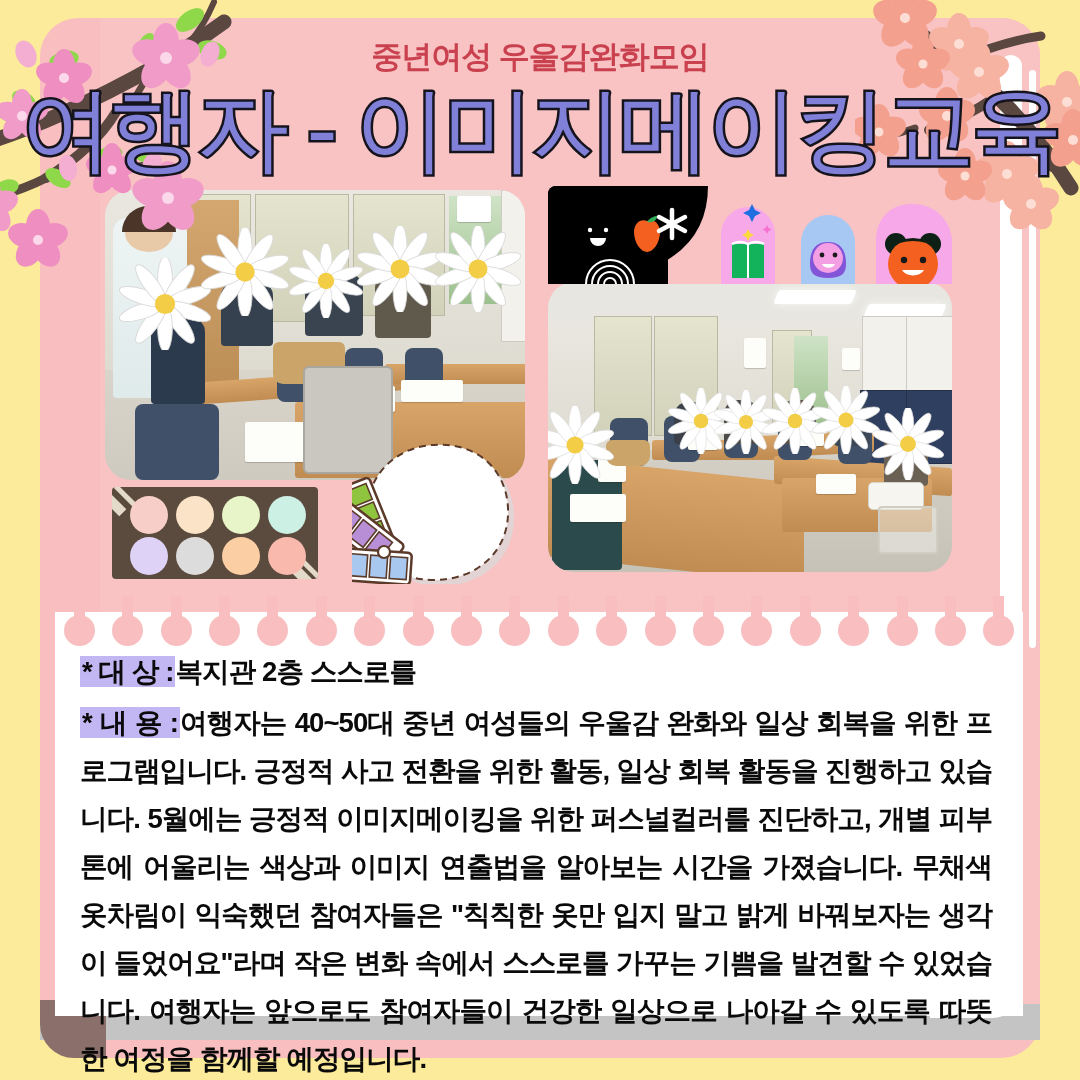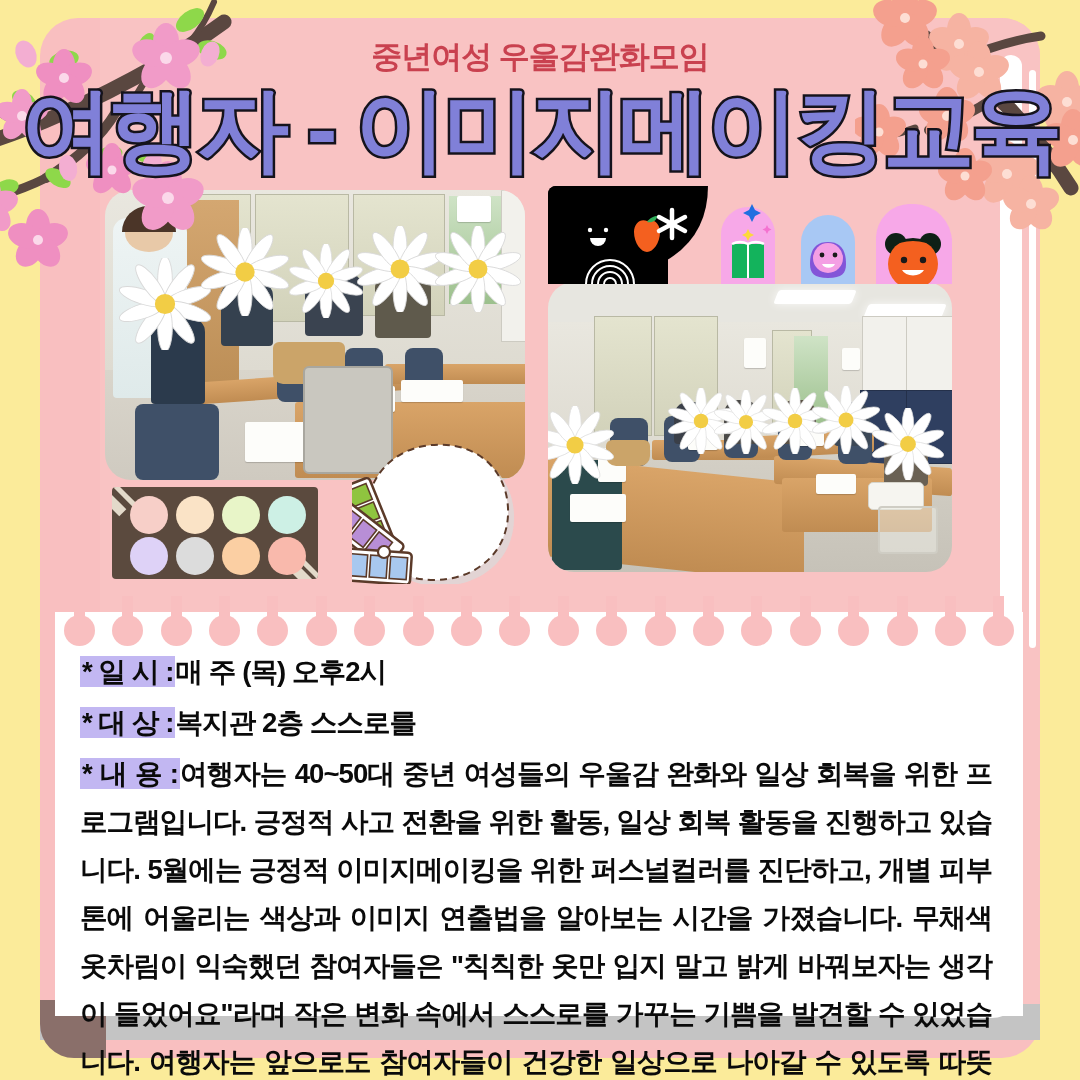--- a/index.html
+++ b/index.html
@@ -25,21 +25,21 @@
   .stripe-b{left:1029px;top:70px;width:7px;height:578px;border-radius:4px;}
 
   
   .subtitle{
     position:absolute;left:0;right:0;top:36px;text-align:center;
     font-size:31px;font-weight:700;color:#c9414f;letter-spacing:-1px;
     z-index:40;
   }
   .title{
     position:absolute;left:0;right:0;top:68px;text-align:center;
-    font-size:92px;font-weight:700;letter-spacing:-4px;
+    font-size:92px;font-weight:400;letter-spacing:-4px;
     color:#8080d8;
     -webkit-text-stroke:5px #15131c;
     paint-order:stroke fill;
     z-index:40;white-space:nowrap;
   }
 
   
   .branch{position:absolute;z-index:35;pointer-events:none;}
   .branch-left{left:-14px;top:-8px;}
   .branch-right{left:855px;top:-12px;}
@@ -815,23 +815,20 @@
       <div class="pin" style="left: 696.3px; background: rgb(249, 191, 192);"></div>
       <div class="pin" style="left: 744.7px; background: rgb(249, 191, 192);"></div>
       <div class="pin" style="left: 793.1px; background: rgb(249, 191, 192);"></div>
       <div class="pin" style="left: 841.5px; background: rgb(249, 191, 192);"></div>
       <div class="pin" style="left: 889.9px; background: rgb(249, 191, 192);"></div>
       <div class="pin" style="left: 938.3px; background: rgb(249, 191, 192);"></div>
     </div>
 
   <div class="body-text">
     <div class="line row-lbl">
-      <span class="hl">* 일  시 :</span><span>매 주 (목) 오후2시</span>
-    </div>
-    <div class="line row-lbl">
       <span class="hl">* 대  상 :</span><span>복지관 2층 스스로를</span>
     </div>
     <div class="para">
       <span class="hl">* 내  용 :</span><span>여행자는 40~50대 중년 여성들의 우울감 완화와 일상 회복을 위한 프로그램입니다. 긍정적 사고 전환을 위한 활동, 일상 회복 활동을 진행하고 있습니다. 5월에는 긍정적 이미지메이킹을 위한 퍼스널컬러를 진단하고, 개별 피부톤에 어울리는 색상과 이미지 연출법을 알아보는 시간을 가졌습니다.  무채색 옷차림이 익숙했던 참여자들은 "칙칙한 옷만 입지 말고 밝게 바꿔보자는 생각이 들었어요"라며 작은 변화 속에서 스스로를 가꾸는 기쁨을 발견할 수 있었습니다. 여행자는 앞으로도 참여자들이 건강한 일상으로 나아갈 수 있도록 따뜻한 여정을 함께할 예정입니다.</span>
     </div>
   </div>
 
 </div>
 
 </body></html>

